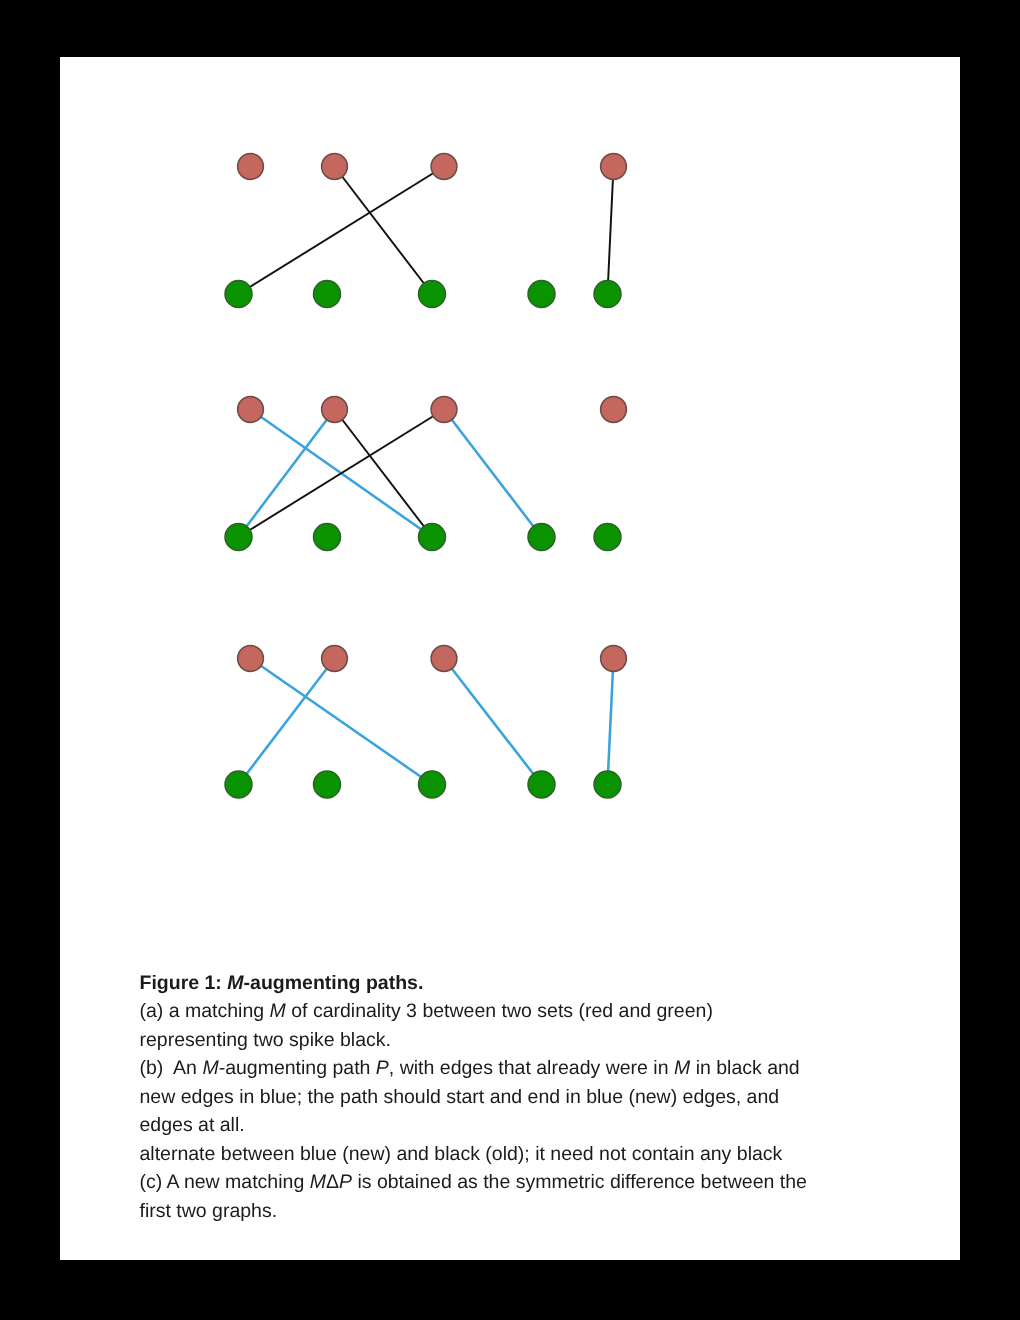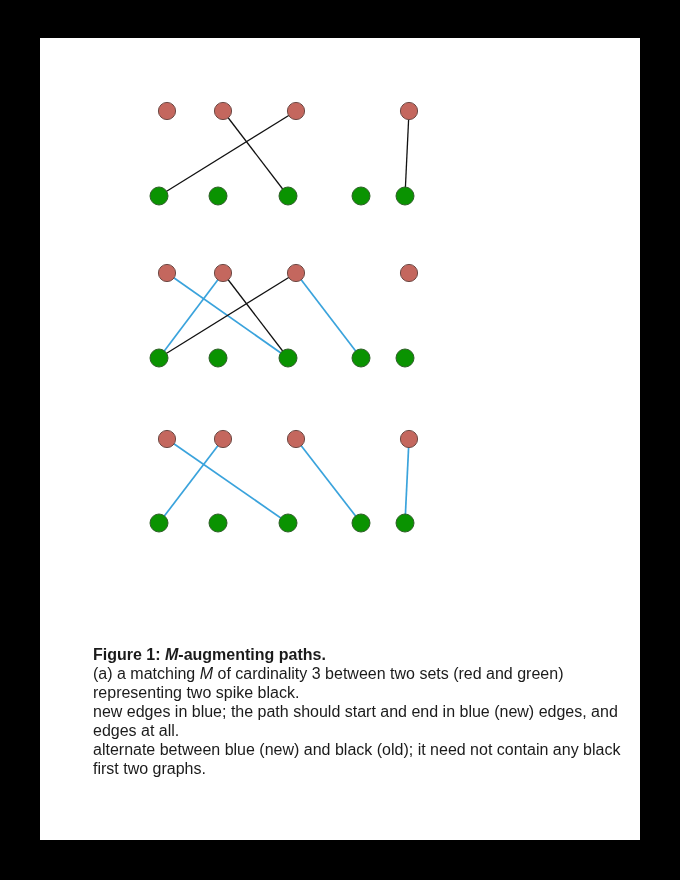--- a/index.html
+++ b/index.html
@@ -84,21 +84,23 @@
       <circle cx="296" cy="439" r="8.6" fill="#c4675e" stroke="#6e4a45" stroke-width="1"></circle>
       <circle cx="409" cy="439" r="8.6" fill="#c4675e" stroke="#6e4a45" stroke-width="1"></circle>
       <circle cx="159" cy="523" r="9" fill="#0a9301" stroke="#2f6029" stroke-width="1"></circle>
       <circle cx="218" cy="523" r="9" fill="#0a9301" stroke="#2f6029" stroke-width="1"></circle>
       <circle cx="288" cy="523" r="9" fill="#0a9301" stroke="#2f6029" stroke-width="1"></circle>
       <circle cx="361" cy="523" r="9" fill="#0a9301" stroke="#2f6029" stroke-width="1"></circle>
       <circle cx="405" cy="523" r="9" fill="#0a9301" stroke="#2f6029" stroke-width="1"></circle>
     </g>
   </svg>
 
-<div class="caption" style="left: 93px; top: 645px; font-size: 16px; line-height: 19px;">
+<div class="caption" style="left: 93px; top: 645px; font-size: 13px; line-height: 19px;">
     <div class="cap-line bold"><span>Figure 1: </span><span class="ital">M</span><span>-augmenting paths.</span></div>
     <div class="cap-line"><span>(a) a matching </span><span class="ital">M</span><span> of cardinality 3 between two sets (red and green)</span></div>
     <div class="cap-line"><span>representing two spike black.</span></div>
+    <div class="cap-line"><span>(b)  An </span><span class="ital">M</span><span>-augmenting path </span><span class="ital">P</span><span>, with edges that already were in </span><span class="ital">M</span><span> in black and</span></div>
     <div class="cap-line"><span>new edges in blue; the path should start and end in blue (new) edges, and</span></div>
     <div class="cap-line"><span>edges at all.</span></div>
     <div class="cap-line"><span>alternate between blue (new) and black (old); it need not contain any black</span></div>
+    <div class="cap-line"><span>(c) A new matching </span><span class="ital">M</span><span>Δ</span><span class="ital">P</span><span> is obtained as the symmetric difference between the</span></div>
     <div class="cap-line"><span>first two graphs.</span></div>
   </div>
 
 </body></html>

